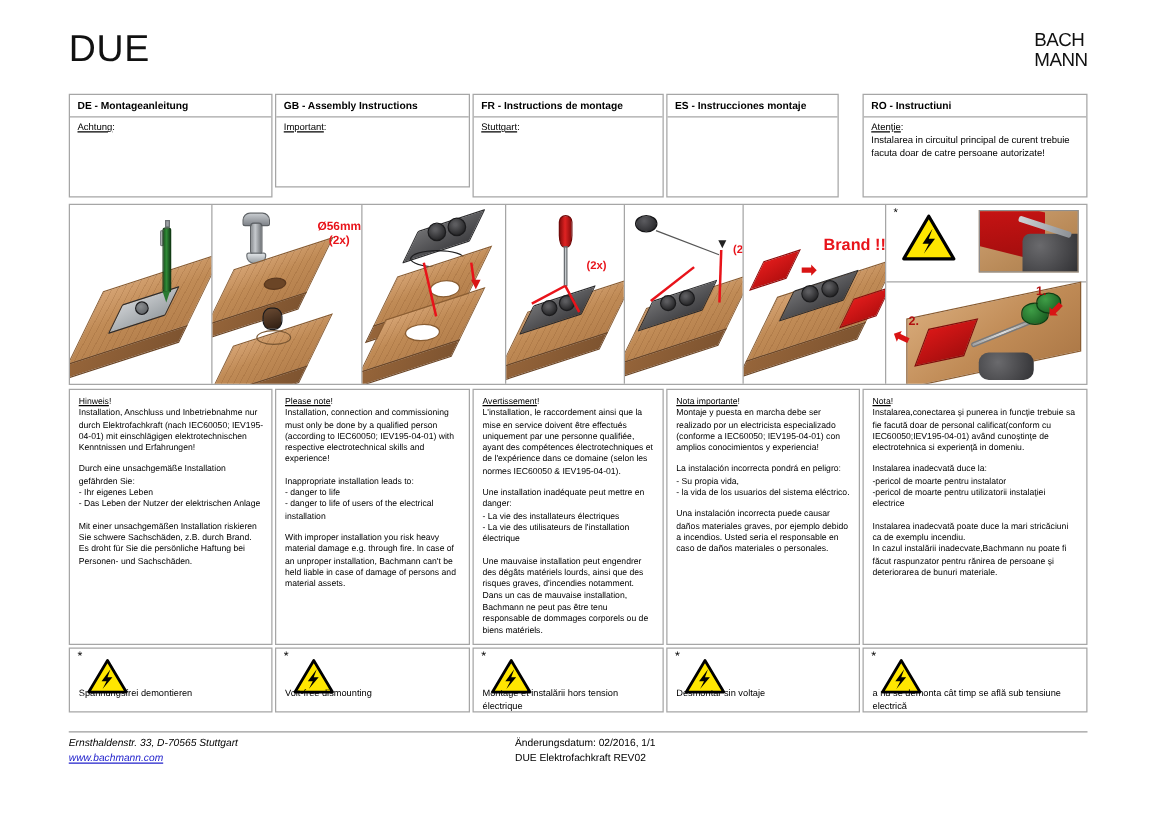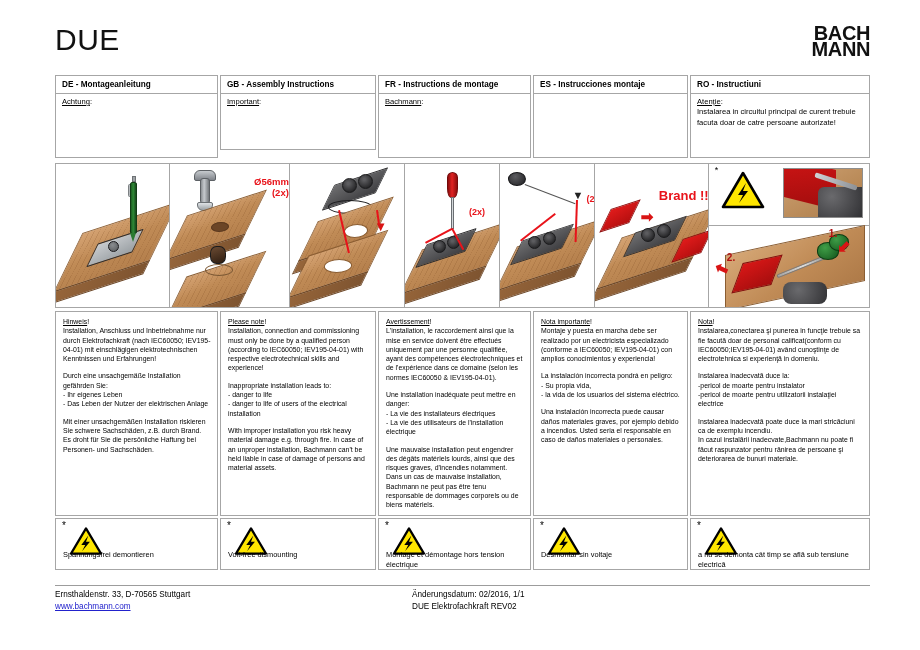--- a/index.html
+++ b/index.html
@@ -30,23 +30,22 @@
     left: 0; top: 0;
     font-size: 30px;
     font-weight: 400;
     letter-spacing: 0.5px;
     line-height: 36px;
     color: #111;
   }
   .brand {
     position: absolute;
     right: 0; top: 3px;
-    text-align: right;
-    font-weight: bold;
-    font-size: 20px;
+    font-weight: normal;
+    font-size: 15px;
     line-height: 16px;
     letter-spacing: -0.4px;
     color: #111;
   }
   .brand span { display: block; }
 
   
   .box {
     position: absolute;
     border: 1px solid #a6a6a6;
@@ -169,21 +168,21 @@
   .callout.big {
     font-size: 13px;
   }
   .dim-label {
     position: absolute;
     color: #e8131a;
     font-size: 9.5px;
     font-weight: bold;
     line-height: 11px;
     white-space: nowrap;
-    text-align: right;
+    text-align: center;
   }
 
   
   .pen-body {
     position: absolute;
     width: 7px; height: 52px;
     background: linear-gradient(90deg,#1d5c22,#2f8a36 45%,#17471c);
     border: 1px solid #123c15;
     box-sizing: border-box;
     border-radius: 2px;
@@ -338,21 +337,21 @@
     border-top: 1px solid #9c9c9c;
   }
   .footer {
     position: absolute;
     left: 55px; top: 589px;
     width: 815px;
     font-size: 8.2px;
     line-height: 11.5px;
   }
   .footer-left {
-    position: absolute; left: 0; top: 0;
+    position: absolute; left: 0; top: 0; font-style: italic;
   }
   .footer-mid {
     position: absolute; left: 357px; top: 0;
     text-align: left;
   }
   .footer-link {
     color: #2222cc;
     text-decoration: underline;
   }
 </style>
@@ -379,25 +378,25 @@
   <div class="box lang-top" style="left:220px; top:75px; width:156px; height:75px;">
     <div class="lang-head">GB - Assembly Instructions</div>
     <div class="lang-body">
       <span class="lead">Important</span>:<br>
     </div>
   </div>
 
   <div class="box lang-top" style="left:378px; top:75px; width:153px; height:83px;">
     <div class="lang-head">FR - Instructions de montage</div>
     <div class="lang-body">
-      <span class="lead">Bachmann</span>:<br>
-    </div>
-  </div>
-
-  <div class="box lang-top" style="left:533px; top:75px; width:155px; height:83px;">
+      <span class="lead">Stuttgart</span>:<br>
+    </div>
+  </div>
+
+  <div class="box lang-top" style="left:533px; top:75px; width:138px; height:83px;">
     <div class="lang-head">ES - Instrucciones montaje</div>
   </div>
 
   <div class="box lang-top" style="left:690px; top:75px; width:180px; height:83px;">
     <div class="lang-head">RO - Instructiuni</div>
     <div class="lang-body">
       <span class="lead">Atenţie</span>:<br>
       <span>Instalarea in circuitul principal de curent trebuie facuta doar de catre persoane autorizate!</span>
     </div>
   </div>
@@ -594,21 +593,21 @@
     </svg>
     <div class="warn-text">Volt-free  dismounting</div>
   </div>
 
   <div class="box warn-box" style="left:378px; top:518px; width:153px; height:52px;">
     <div class="warn-star">*</div>
     <svg class="warn-tri" width="36" height="30" viewBox="0 0 44 38">
       <polygon points="22,3 41,35 3,35" fill="#ffe600" stroke="#000" stroke-width="2.8" stroke-linejoin="round"></polygon>
       <path d="M25,12 L16,24 L21,24 L17,32 L27,20 L22,20 Z" fill="#000"></path>
     </svg>
-    <div class="warn-text">Montage et démontage hors tension électrique</div>
+    <div class="warn-text">Montage et instalării hors tension électrique</div>
   </div>
 
   <div class="box warn-box" style="left:533px; top:518px; width:155px; height:52px;">
     <div class="warn-star">*</div>
     <svg class="warn-tri" width="36" height="30" viewBox="0 0 44 38">
       <polygon points="22,3 41,35 3,35" fill="#ffe600" stroke="#000" stroke-width="2.8" stroke-linejoin="round"></polygon>
       <path d="M25,12 L16,24 L21,24 L17,32 L27,20 L22,20 Z" fill="#000"></path>
     </svg>
     <div class="warn-text">Desmontar sin voltaje</div>
   </div>

